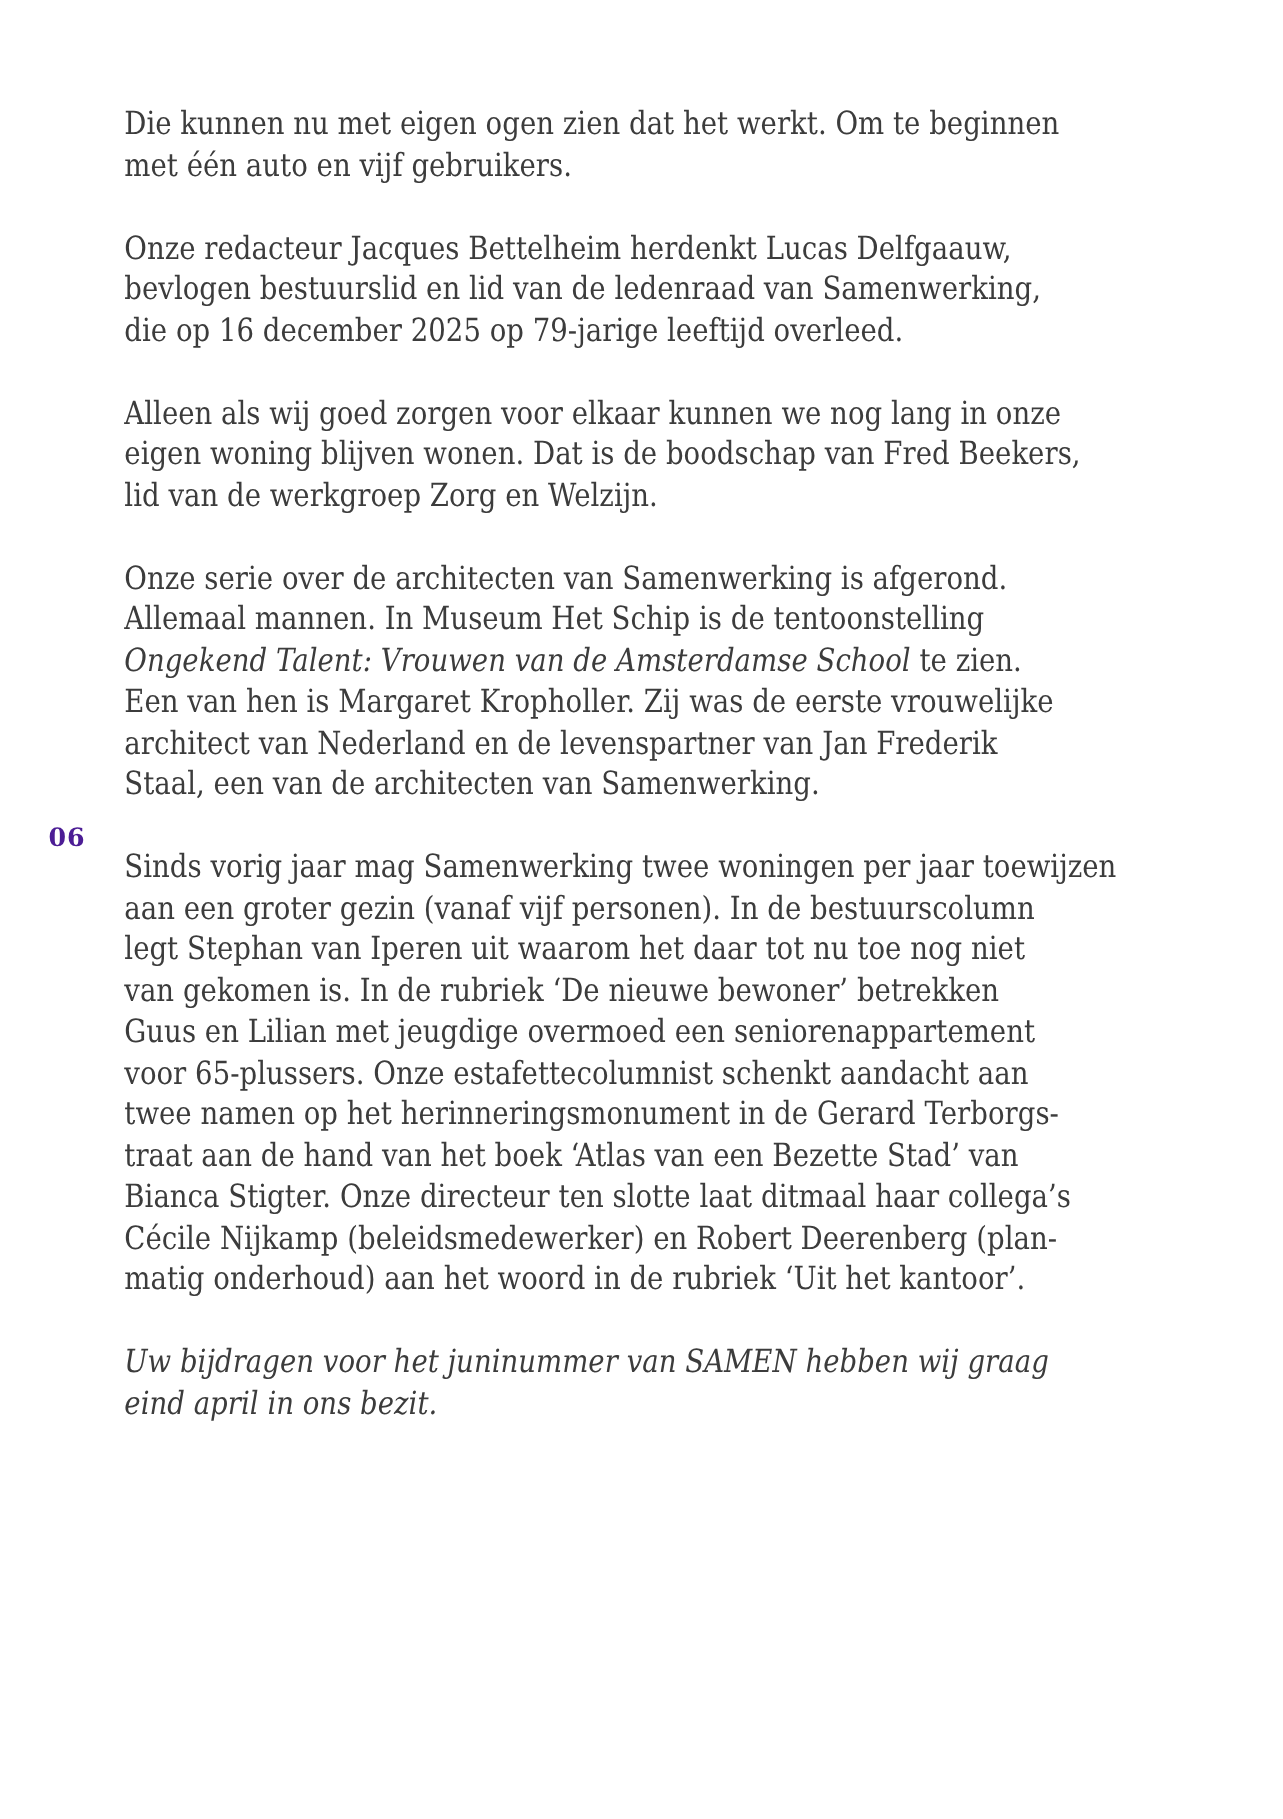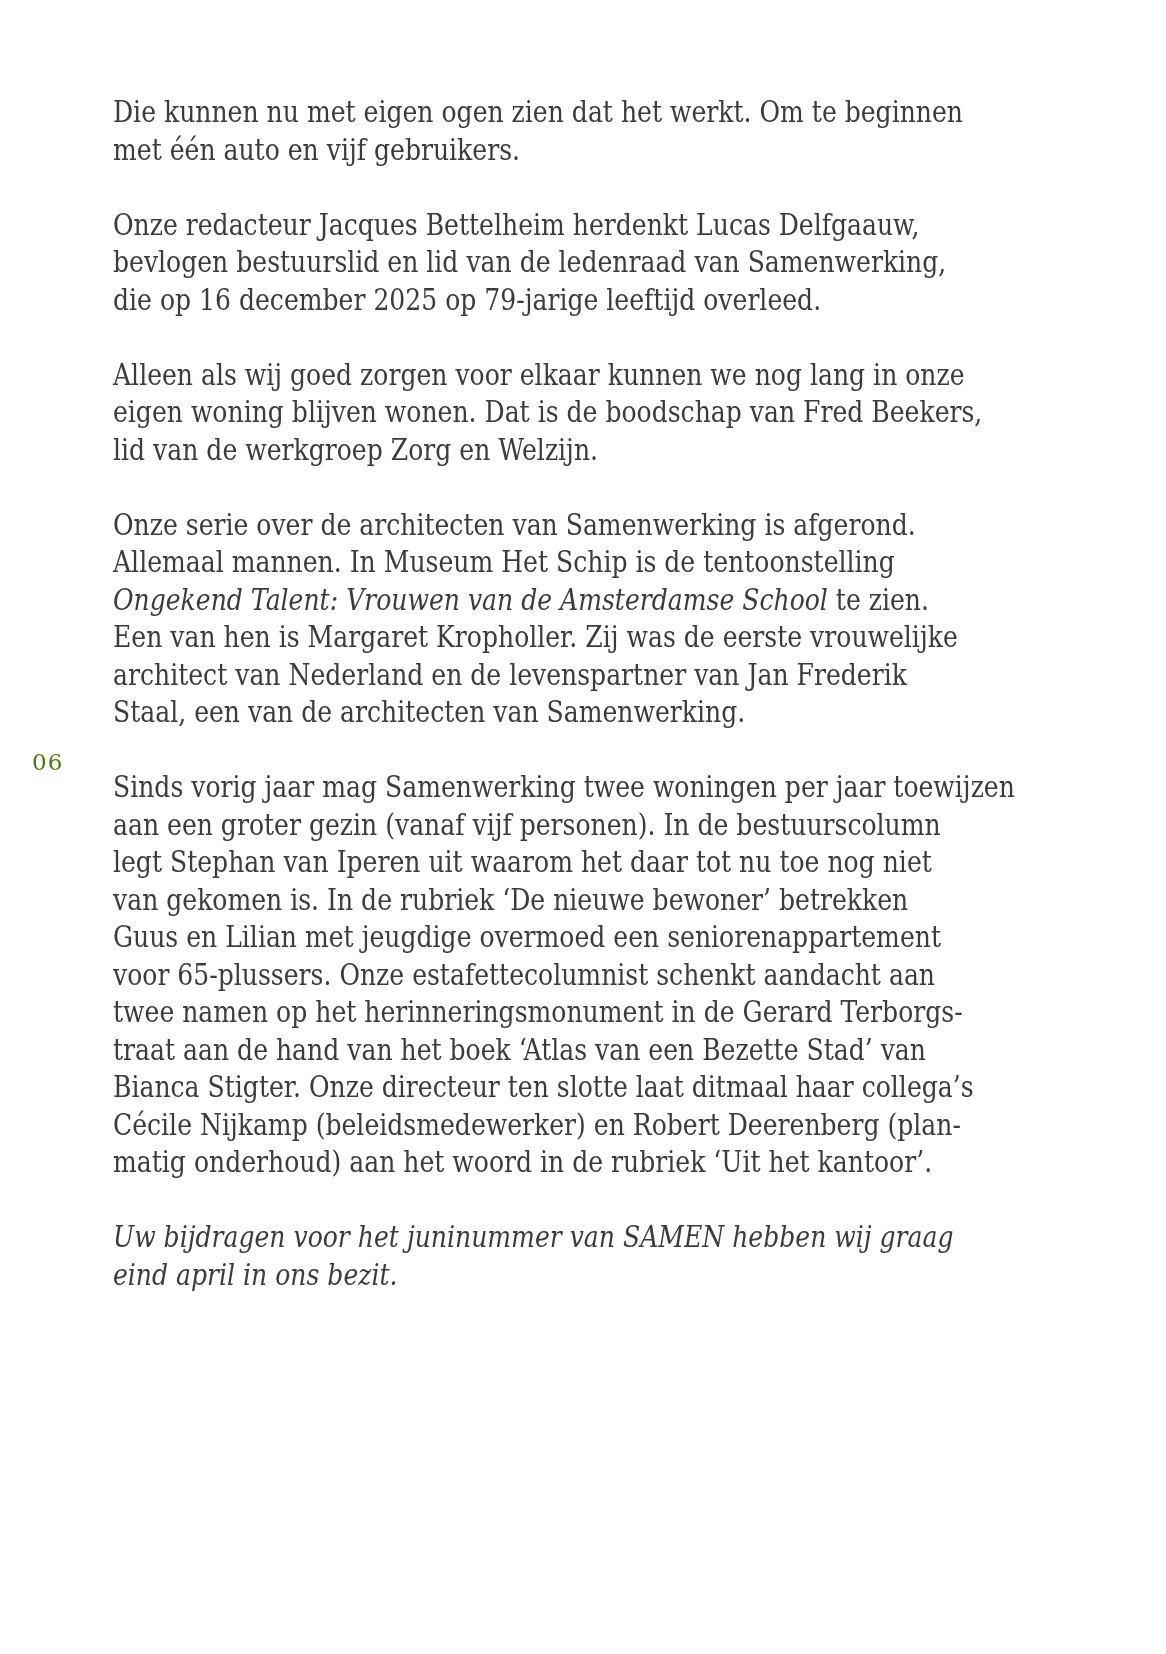--- a/index.html
+++ b/index.html
@@ -14,27 +14,27 @@
     font-family: "DejaVu Serif", serif;
     overflow: hidden;
   }
   .page {
     position: absolute;
     inset: 0;
     background: #ffffff;
   }
   .page-number {
     position: absolute;
-    left: 32px;
+    left: 44px;
     top: 750px;
     font-family: "DejaVu Serif", serif;
-    font-weight: normal;
+    font-weight: bold;
     font-size: 23px;
     line-height: 24px;
-    color: #4d7c0f;
+    color: #4c1d95;
     letter-spacing: 1px;
     font-feature-settings: "onum" 1;
   }
   .content {
     position: absolute;
     left: 113px;
     top: 94px;
     color: #3c3c3c;
     font-size: 29px;
     line-height: 37.5px;

